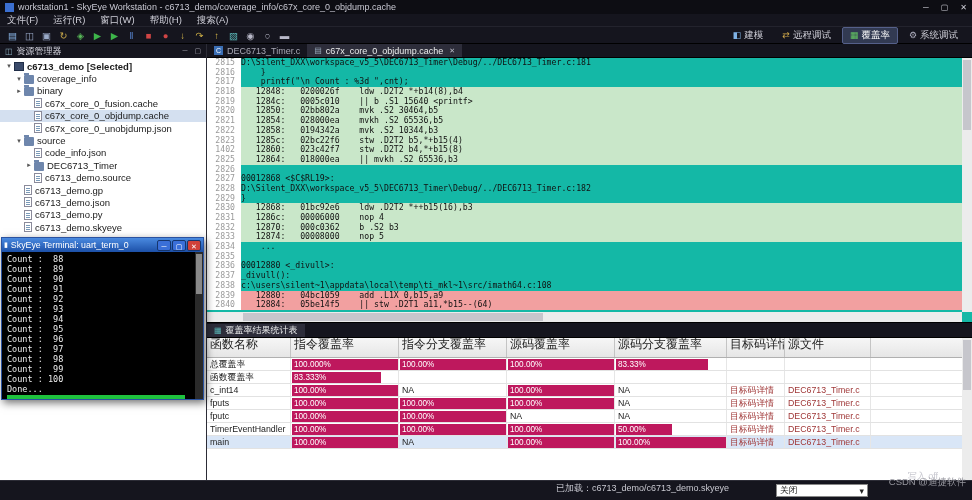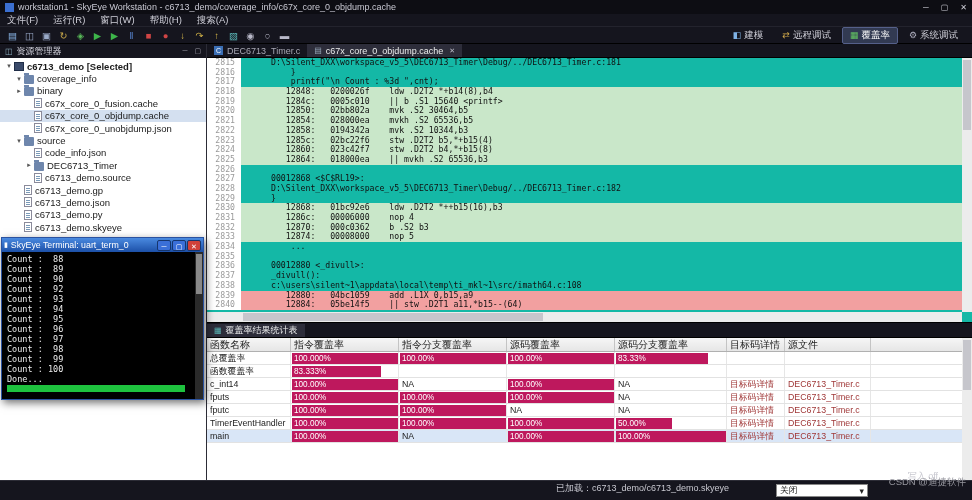--- a/index.html
+++ b/index.html
@@ -58,38 +58,38 @@
   .tab.active { background:#2d2d3a; color:#eceded; }
   .tab-cic { background:#3b6fb5; color:#fff; font-size:7px; width:9px; height:9px; line-height:9px;
     text-align:center; flex:none; }
   .tab-pic { color:#9ab; font-size:8px; }
   .tab-x { font-size:7px; color:#b8b8c4; margin-left:2px; }
   .editor-body { position:absolute; left:0; top:14px; right:0; bottom:0; background:#14b8a6; overflow:hidden; }
   .elines { position:absolute; left:0; top:0; right:10px; bottom:10px; overflow:hidden; }
   .eline { display:flex; height:9.7px; font-family:"DejaVu Sans Mono",monospace; font-size:8.2px;
     line-height:9.7px; color:#111; }
   .lnum { width:34px; text-align:right; padding-right:6px; color:#9a9a9a; flex:none; background:#fff; }
-  .ltext { white-space:pre; flex:1; overflow:hidden;padding-left:30px; }
+  .ltext { white-space:pre; flex:1; overflow:hidden; }
   .eline.g .ltext { background:#c9e7c9; }
   .eline.r .ltext { background:#f2a0a0; }
   .vscroll { position:absolute; right:0; top:0; width:10px; bottom:10px; background:#ececec; }
   .vthumb { position:absolute; top:2px; left:1px; width:8px; height:70px; background:#c6c6cc; }
   .vthumb.dark { background:#888; width:6px; }
   .hscroll { position:absolute; left:0; right:10px; bottom:0; height:10px; background:#ececec; }
   .hthumb { position:absolute; left:36px; top:1px; width:300px; height:8px; background:#c6c6cc; }
 
   
   .bottom-panel { position:absolute; left:207px; top:322px; width:765px; bottom:20px; background:#fff;
     border-top:1px solid #000; }
   .bp-tabbar { height:15px; background:#15151e; display:flex; align-items:flex-end; font-size:9px;
     color:#a8a8b4; border-bottom:1px solid #000; }
   .tab-ic { color:#5ab8b8; font-size:8px; }
   .cov-wrap { position:absolute; left:0; top:15px; right:0; bottom:0; overflow:hidden; }
-  .cov-header { display:flex; height:14px; line-height:13px; background:linear-gradient(#f6f6f6,#e6e6e6);
-    border-bottom:1px solid #b0b0b0; font-size:10px; color:#222; }
+  .cov-header { display:flex; height:20px; line-height:13px; background:linear-gradient(#f6f6f6,#e6e6e6);
+    border-bottom:1px solid #b0b0b0; font-size:12px; color:#222; }
   .cov-hcell { border-right:1px solid #c4c4c4; padding-left:3px; flex:none; white-space:nowrap; overflow:hidden; }
   .cov-hcell.filler, .cov-cell.filler { flex:1; border-right:none; }
   .cov-row { display:flex; height:13px; border-bottom:1px solid #e2e2e2; font-size:8.8px; color:#222; }
   .cov-row.selected { background:#d9e6f7; }
   .cov-cell { border-right:1px solid #e6e6e6; flex:none; overflow:hidden; white-space:nowrap; line-height:12px; }
   .cov-cell.name { padding-left:3px; }
   .cov-cell.na { padding-left:3px; }
   .bar { background:#be185d; height:11px; margin:1px 0 0 1px; color:#fff; font-size:8.2px;
     line-height:11px; padding-left:2px; }
   .link { color:#a03838; padding-left:3px; }
@@ -311,21 +311,21 @@
         </div>
         <div class="eline g">
           <span class="lnum">2822</span>
           <span class="ltext">   12858:   0194342a    mvk .S2 10344,b3</span>
         </div>
         <div class="eline g">
           <span class="lnum">2823</span>
           <span class="ltext">   1285c:   02bc22f6    stw .D2T2 b5,*+b15(4)</span>
         </div>
         <div class="eline g">
-          <span class="lnum">2824</span>
+          <span class="lnum">1402</span>
           <span class="ltext">   12860:   023c42f7    stw .D2T2 b4,*+b15(8)</span>
         </div>
         <div class="eline g">
           <span class="lnum">2825</span>
           <span class="ltext">   12864:   018000ea    || mvkh .S2 65536,b3</span>
         </div>
         <div class="eline">
           <span class="lnum">2826</span>
           <span class="ltext"></span>
         </div>
@@ -537,20 +537,21 @@
       <span class="tb blue">─</span>
       <span class="tb blue">▢</span>
       <span class="tb red">✕</span>
     </span>
   </div>
   <div class="term-body">
     <div>
         <div class="term-line">Count :  88</div>
         <div class="term-line">Count :  89</div>
         <div class="term-line">Count :  90</div>
+        <div class="term-line">Count :  91</div>
         <div class="term-line">Count :  92</div>
         <div class="term-line">Count :  93</div>
         <div class="term-line">Count :  94</div>
         <div class="term-line">Count :  95</div>
         <div class="term-line">Count :  96</div>
         <div class="term-line">Count :  97</div>
         <div class="term-line">Count :  98</div>
         <div class="term-line">Count :  99</div>
         <div class="term-line">Count : 100</div>
         <div class="term-line">Done...</div>

